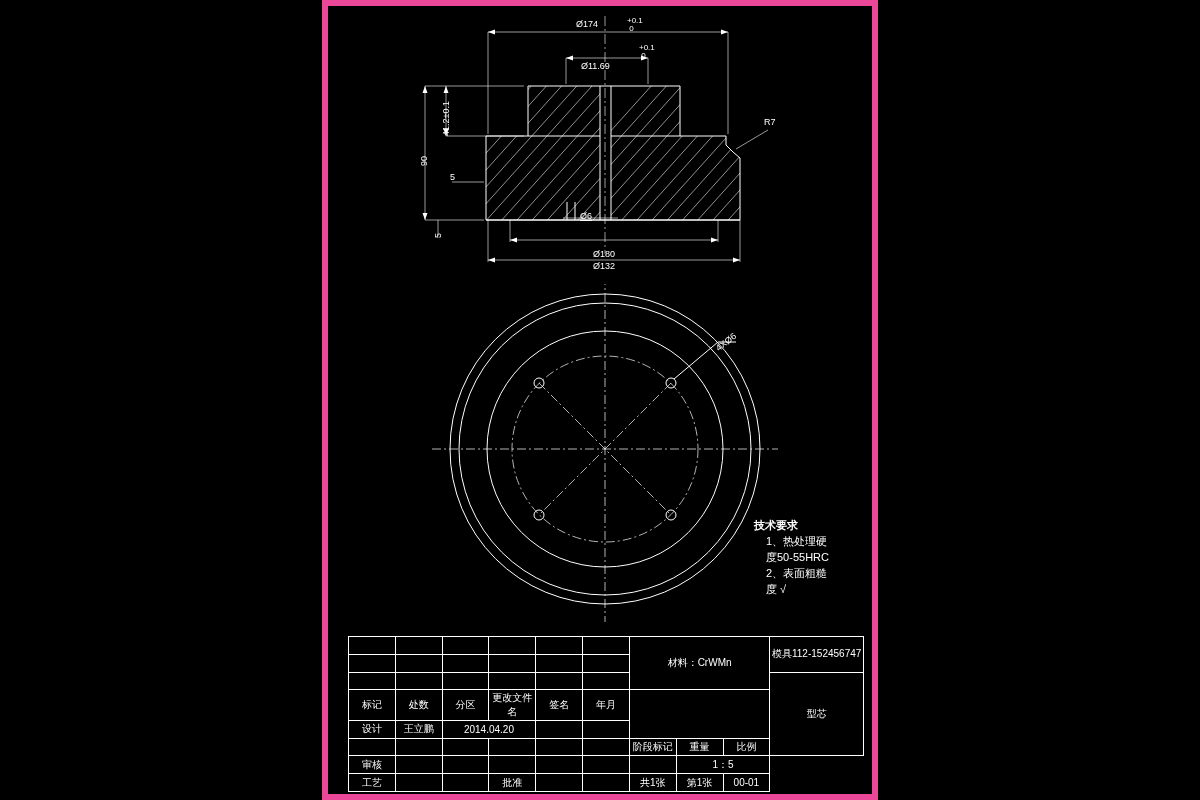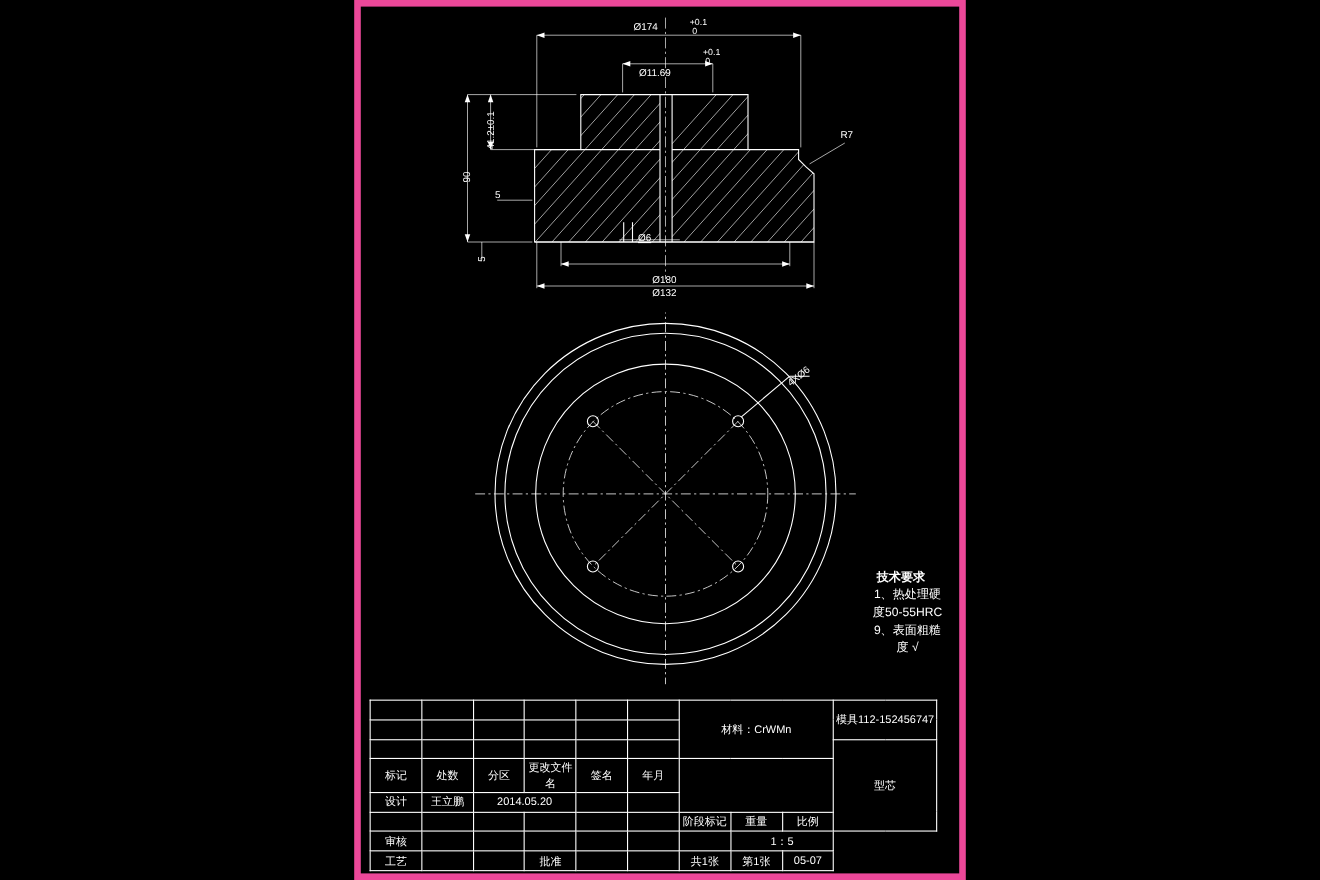--- a/index.html
+++ b/index.html
@@ -4,21 +4,21 @@
 <style>
   html,body{margin:0;padding:0;background:#000;}
   body{width:1200px;height:800px;position:relative;overflow:hidden;
        font-family:"Liberation Sans",sans-serif;color:#fff;}
   #sheet{position:absolute;left:322px;top:0px;width:556px;height:800px;
          border:6px solid #ec4899;box-sizing:border-box;background:#000;}
   .lbl{position:absolute;color:#fff;white-space:nowrap;font-size:9px;line-height:1;}
   .lbl.v{transform-origin:left top;transform:rotate(-90deg);}
   svg{position:absolute;left:0;top:0;}
   
-  #titleblock{position:absolute;left:336px;top:636px;width:516px;height:156px;}
+  #titleblock{position:absolute;left:348px;top:636px;width:516px;height:156px;}
   #titleblock table{border-collapse:collapse;width:100%;height:100%;table-layout:fixed;}
   #titleblock td{border:1px solid #fff;color:#fff;font-size:10px;text-align:center;
                  padding:0;vertical-align:middle;font-family:"Liberation Sans",sans-serif;}
   .tech{position:absolute;left:748px;top:512px;width:130px;font-size:11px;color:#fff;
         line-height:1.45;font-family:"Liberation Sans",sans-serif;}
   .tech .h{font-weight:bold;}
   .small{font-size:8px;margin-left:11px;}
 </style>
 </head>
 <body>
@@ -170,25 +170,25 @@
       <circle cx="211" cy="99" r="5"></circle>
       <circle cx="343" cy="99" r="5"></circle>
       <circle cx="211" cy="231" r="5"></circle>
       <circle cx="343" cy="231" r="5"></circle>
       <line x1="346" y1="95" x2="390" y2="58"></line>
       <line x1="390" y1="58" x2="408" y2="58"></line>
     </g>
   </svg>
   <div class="lbl" style="left:392px;top:338px;transform:rotate(-38deg);transform-origin:left bottom;">4XØ6</div>
 
-  <div class="tech" style="left:426px;top:512px;text-align:center;">
+  <div class="tech" style="left:426px;top:512px;">
     <div class="h">技术要求</div>
     <div style="padding-left:12px">1、热处理硬</div>
     <div style="padding-left:12px">度50-55HRC</div>
-    <div style="padding-left:12px">9、表面粗糙</div>
+    <div style="padding-left:12px">2、表面粗糙</div>
     <div style="padding-left:12px"><span>度</span><span> √</span></div>
   </div>
 
 </div>
 
 <div id="titleblock">
   <table>
     <tbody>
         <tr style="height:17px">
       <td></td>
@@ -222,21 +222,21 @@
       <td>处数</td>
       <td>分区</td>
       <td>更改文件名</td>
       <td>签名</td>
       <td>年月</td>
       <td rowspan="2" colspan="3"></td>
     </tr>
     <tr style="height:17px">
       <td>设计</td>
       <td>王立鹏</td>
-      <td colspan="2">2014.05.20</td>
+      <td colspan="2">2014.04.20</td>
       <td></td>
       <td></td>
     </tr>
     <tr style="height:17px">
       <td></td>
       <td></td>
       <td></td>
       <td></td>
       <td></td>
       <td></td>
@@ -256,17 +256,17 @@
     </tr>
     <tr style="height:17px">
       <td>工艺</td>
       <td></td>
       <td></td>
       <td>批准</td>
       <td></td>
       <td></td>
       <td>共1张</td>
       <td>第1张</td>
-      <td colspan="1">05-07</td>
+      <td colspan="1">00-01</td>
     </tr>
   </tbody>
     </table>
 </div>
 
 </body></html>

